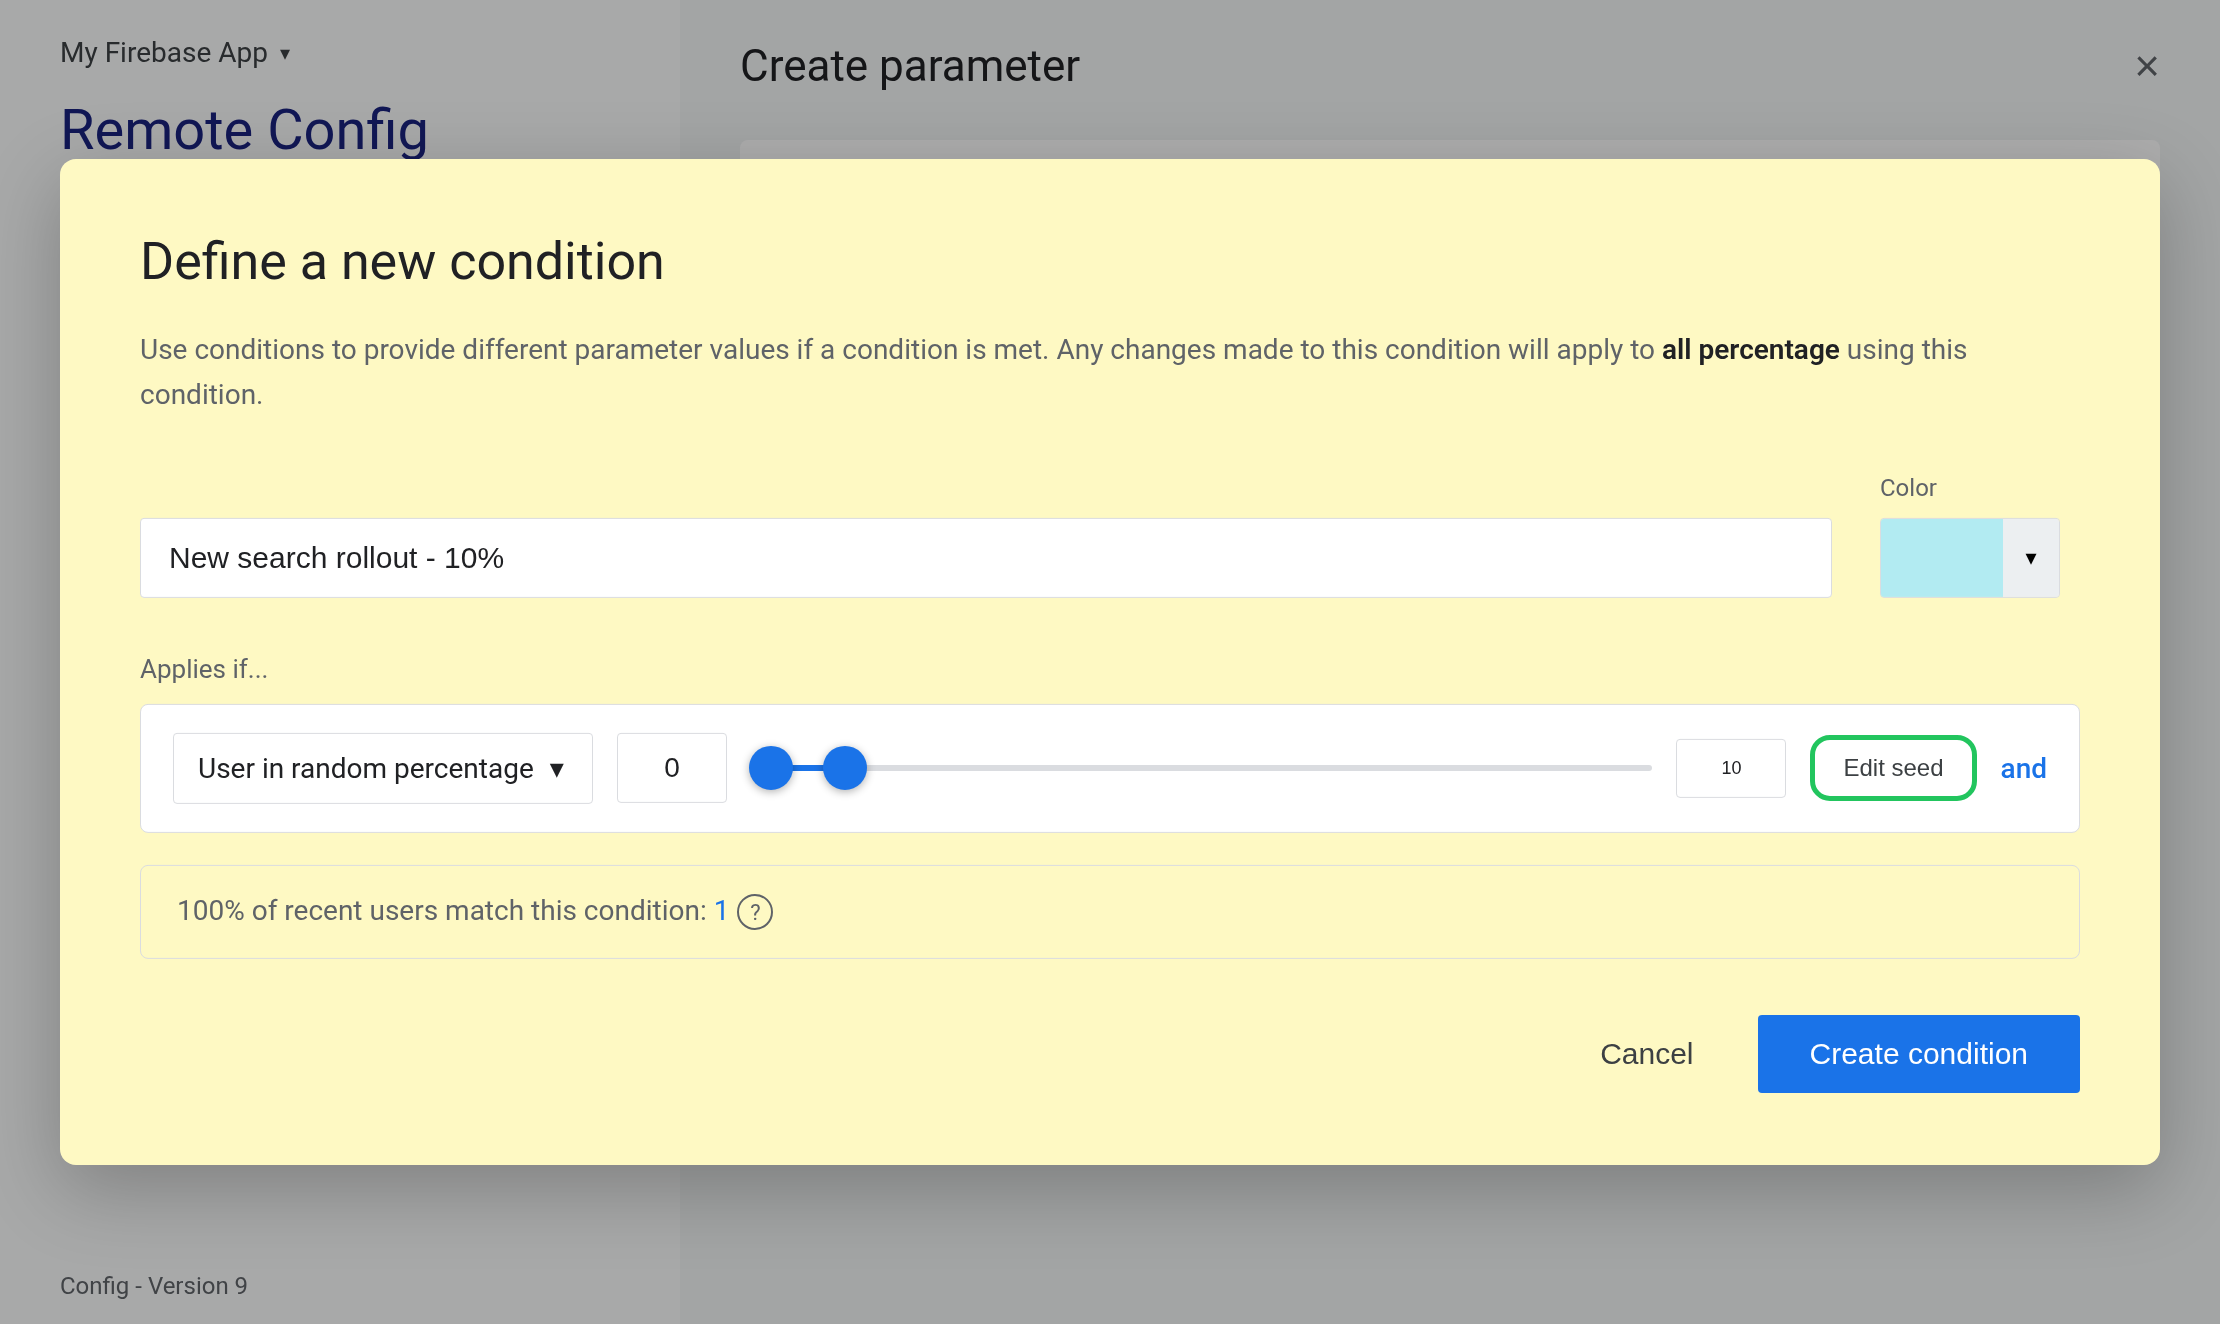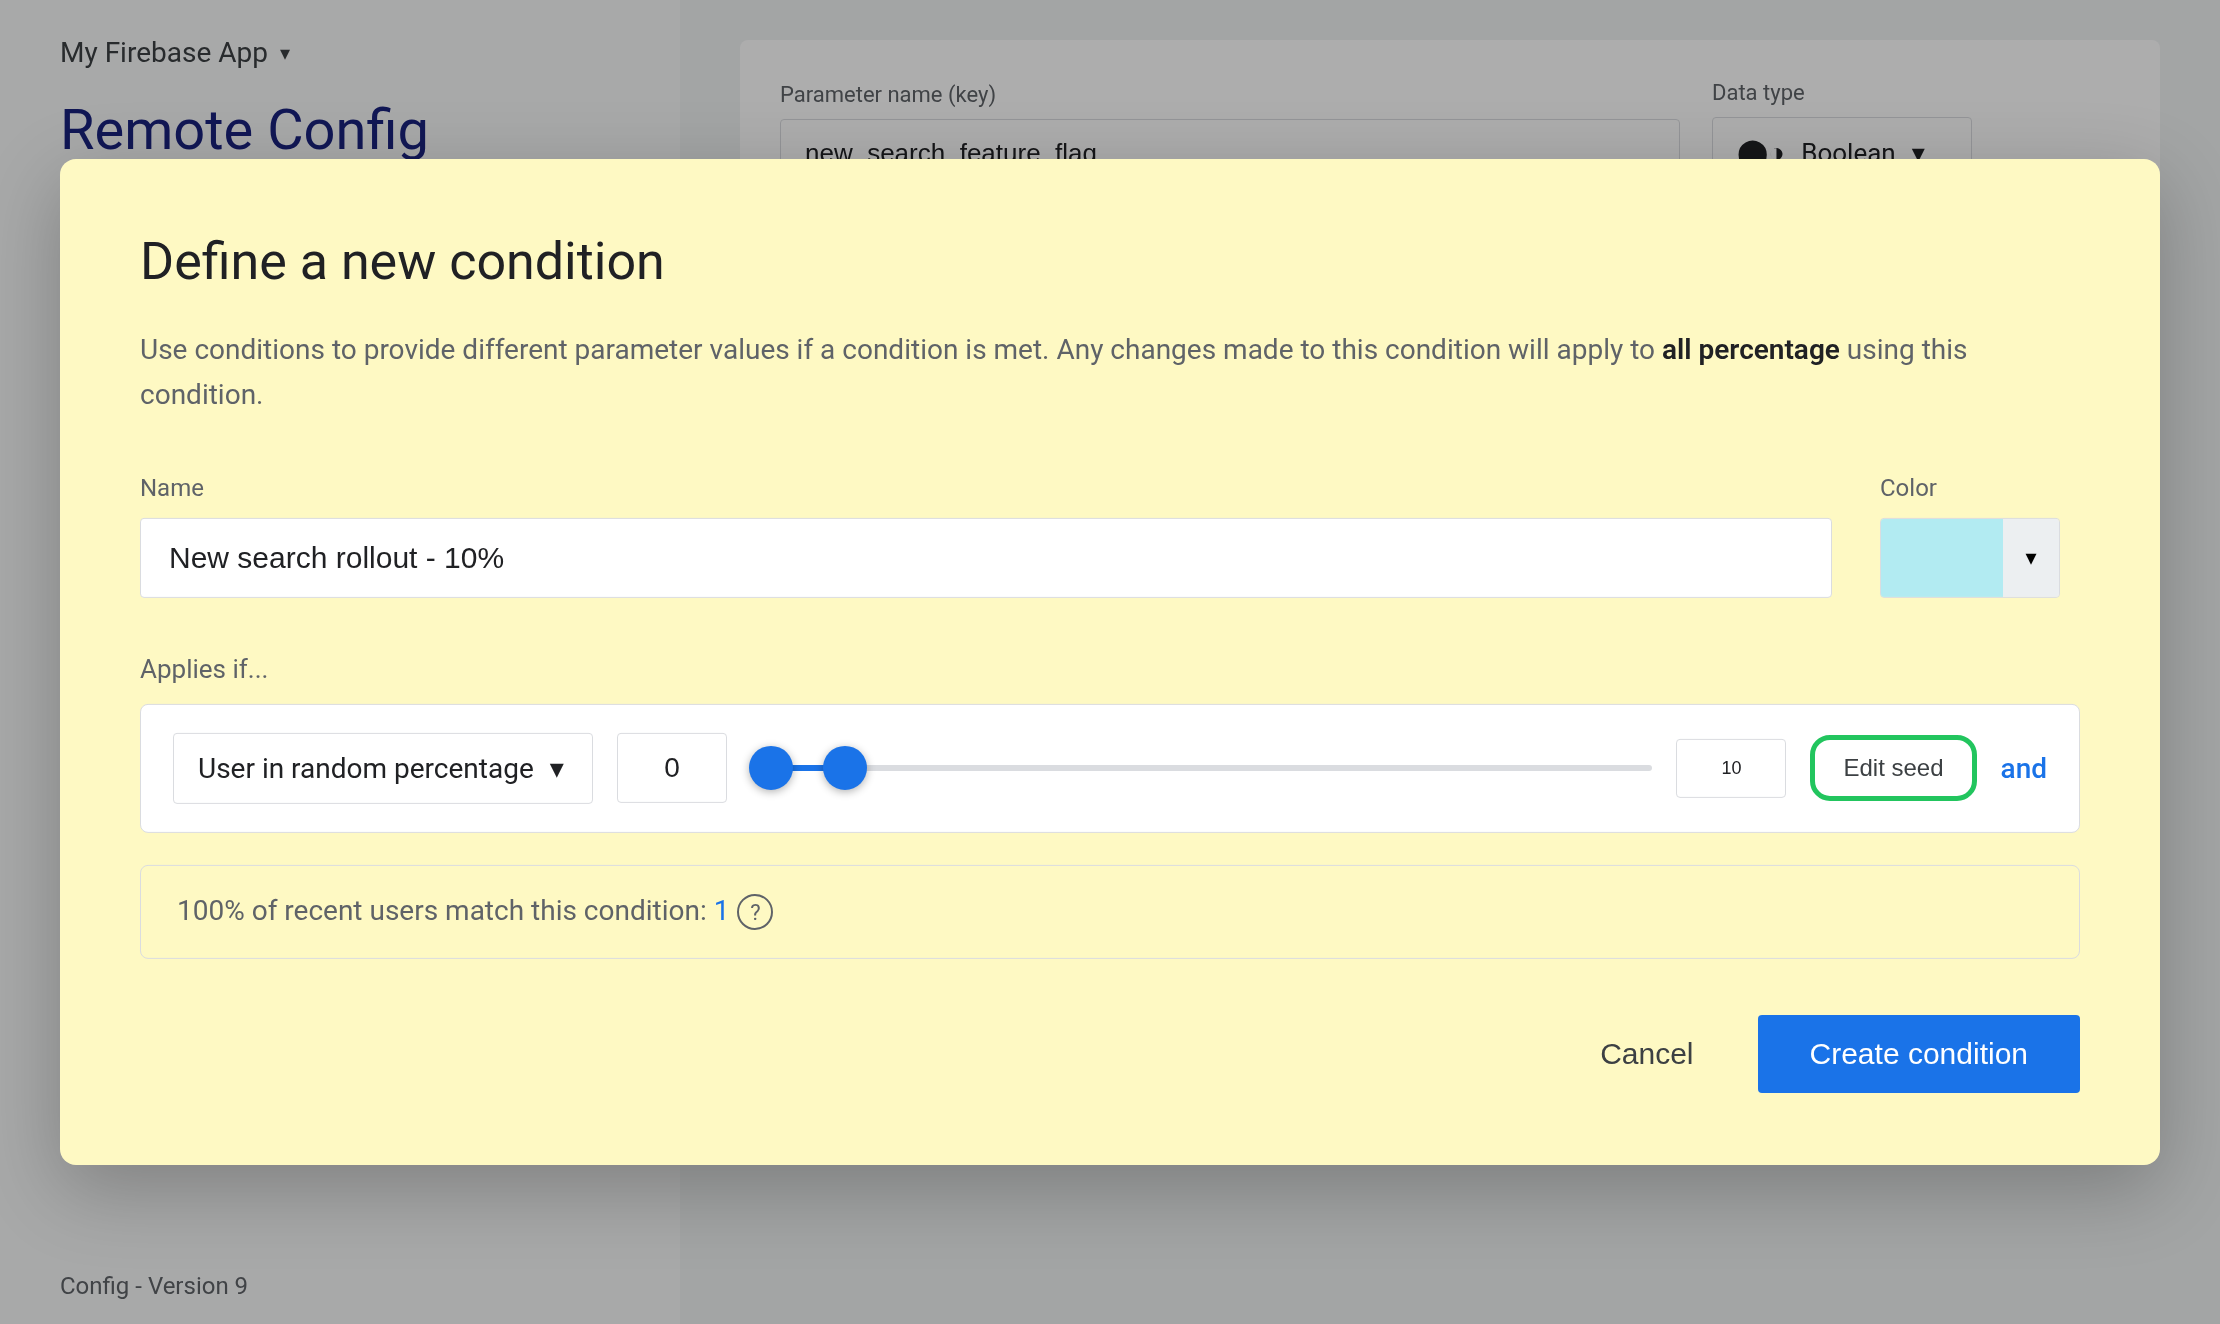--- a/index.html
+++ b/index.html
@@ -527,20 +527,24 @@
   <nav class="nav-tabs">
     <div class="nav-tab active">Parameters</div>
     <div class="nav-tab">Conditions</div>
     <div class="nav-tab">A/B Tests</div>
     <div class="nav-tab">Personalizations</div>
   </nav>
   <div class="version-footer">Config - Version 9</div>
 </div>
 
 <div class="right-panel">
+  <div class="create-param-header">
+    <h2 class="create-param-title">Create parameter</h2>
+    <button class="close-btn">×</button>
+  </div>
   <div class="param-form">
     <div class="form-row">
       <div class="form-field">
         <label class="form-label">Parameter name (key)</label>
         <input class="form-input param-name-input" value="new_search_feature_flag" readonly="" style="">
       </div>
       <div class="form-field">
         <label class="form-label">Data type</label>
         <div class="data-type-select">
           <span class="toggle-icon">⬤◑</span>
@@ -567,21 +571,20 @@
 <div class="overlay"></div>
 
 <div class="modal">
   <h2 class="modal-title">Define a new condition</h2>
   <p class="modal-description">
     <span>Use conditions to provide different parameter values if a condition is met. Any changes made to this condition will apply to </span><strong>all percentage</strong><span> using this condition.</span>
   </p>
 
   <div class="name-color-row">
     <div class="name-field">
-      <div class="field-label">Name</div>
       <input class="name-input" value="New search rollout - 10%" style="">
     </div>
     <div class="color-field">
       <div class="field-label">Color</div>
       <div class="color-picker">
         <div class="color-swatch"></div>
         <button class="color-dropdown-btn">▾</button>
       </div>
     </div>
   </div>

